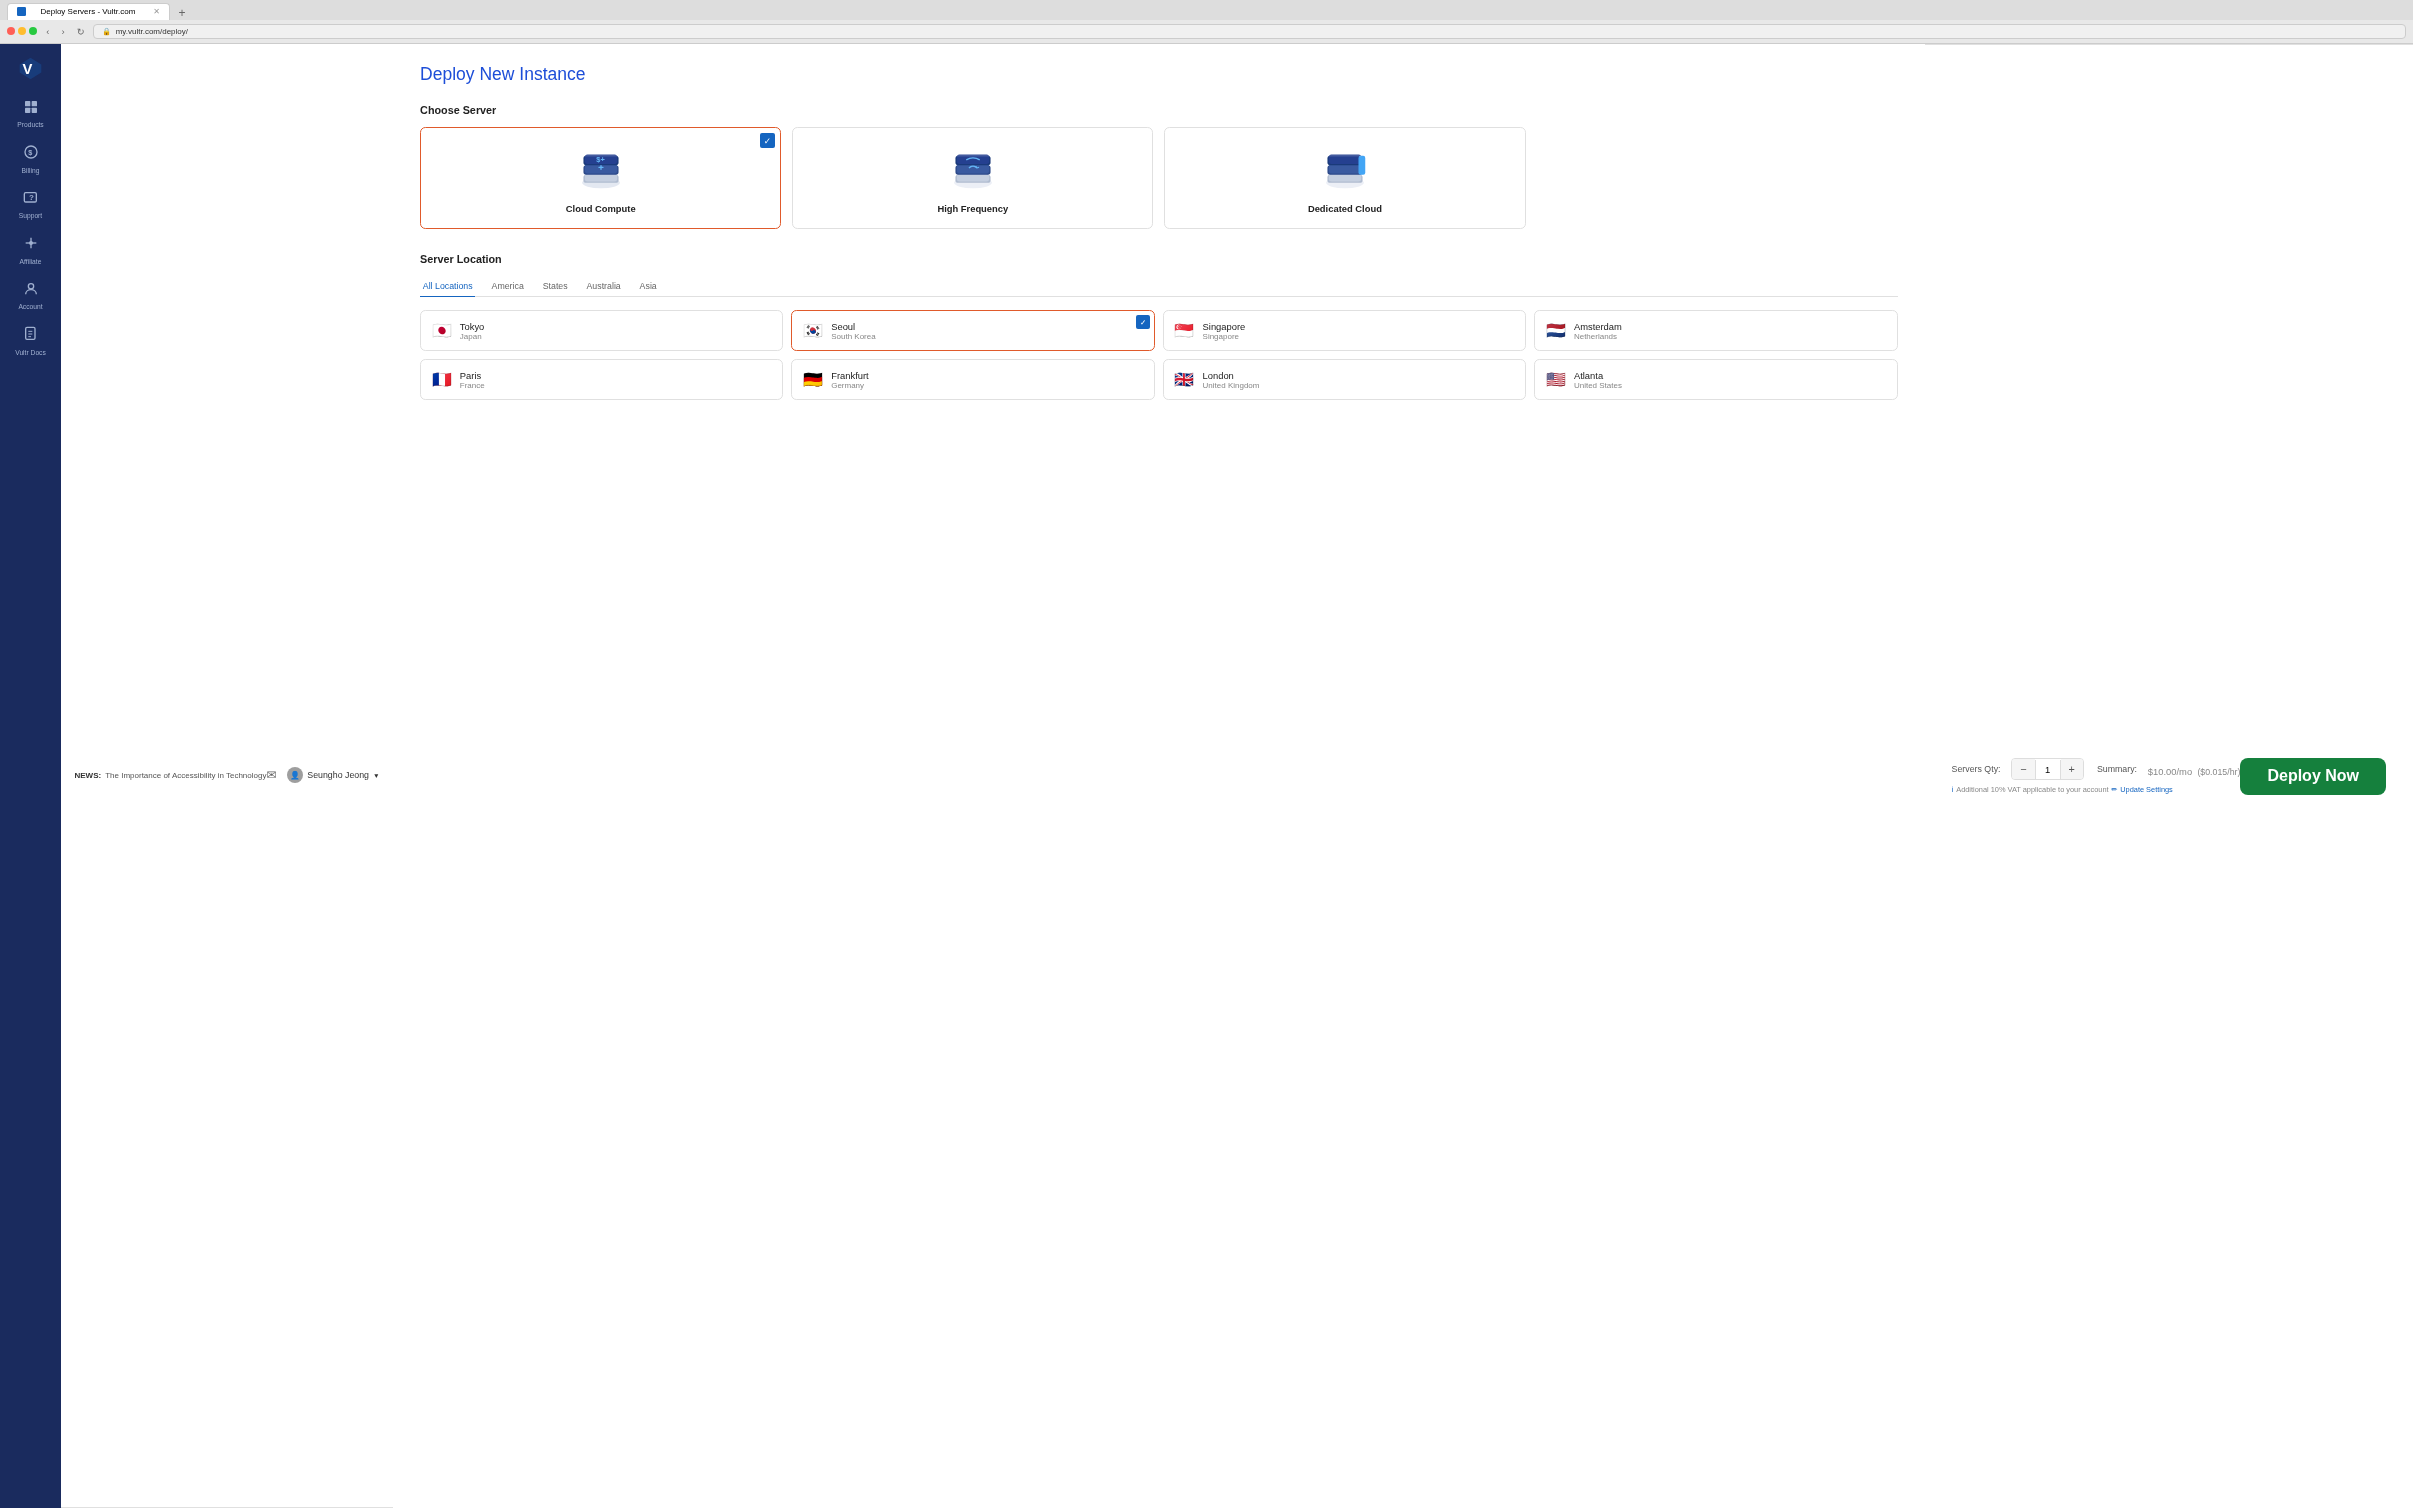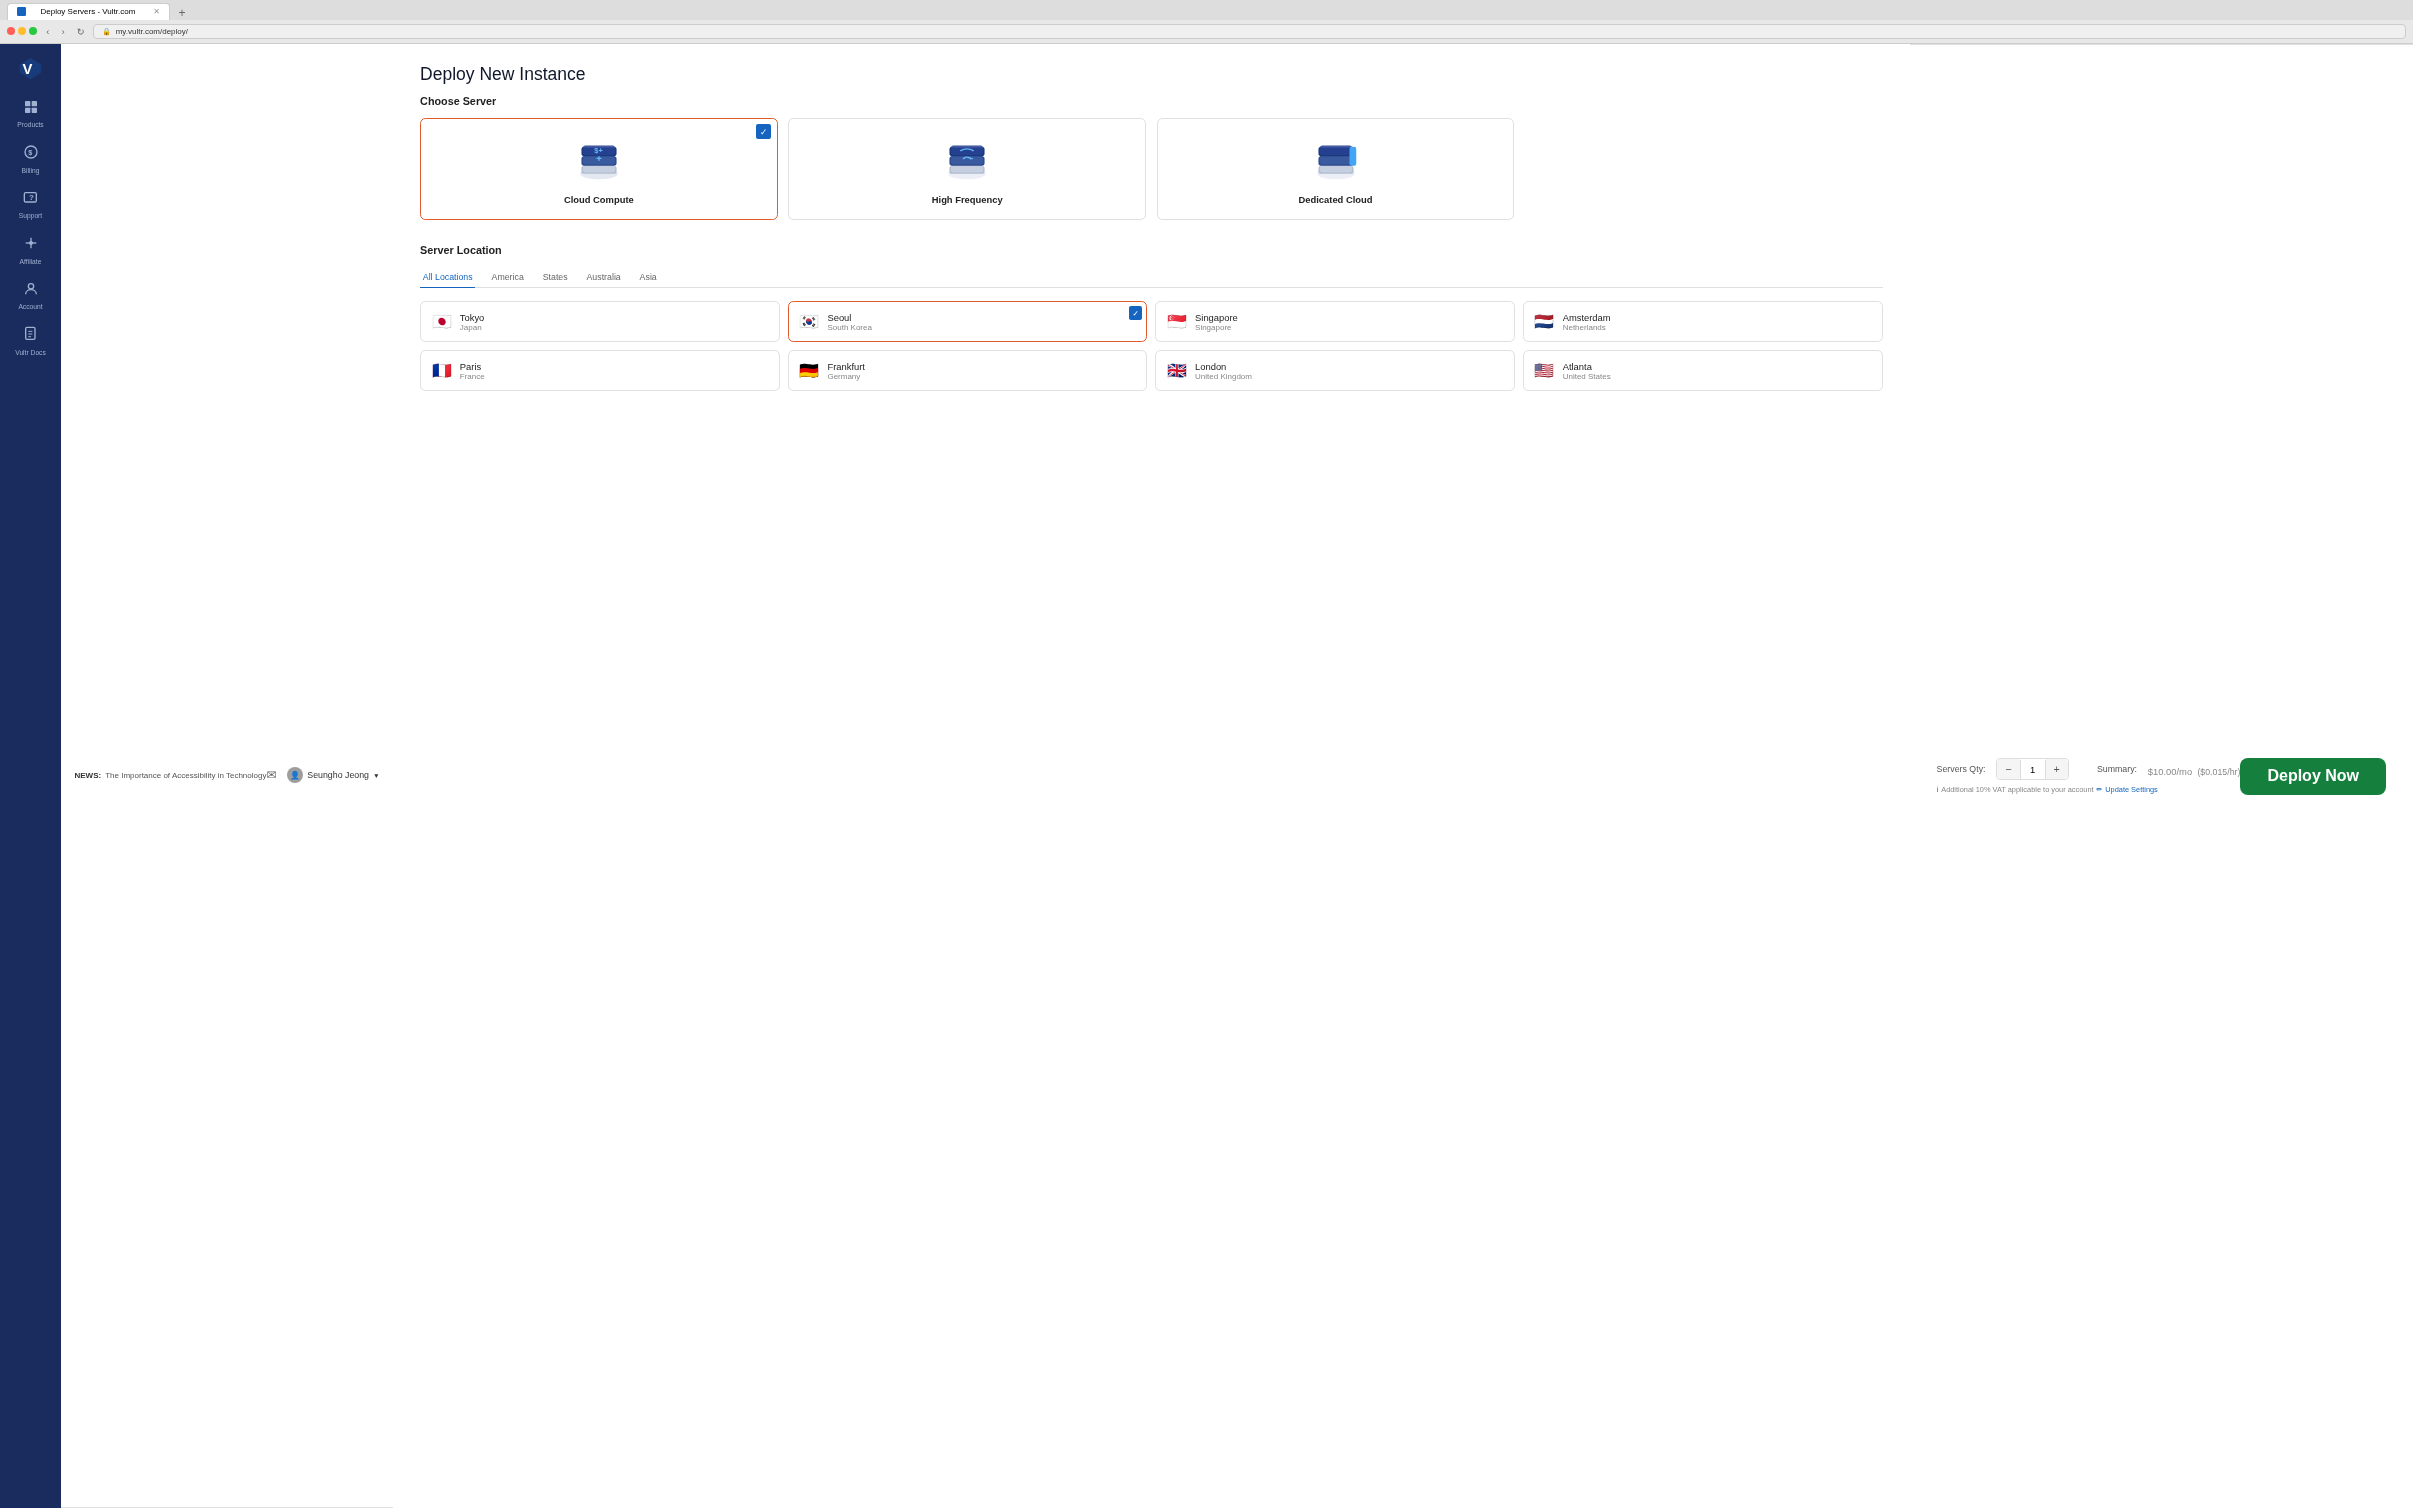--- a/index.html
+++ b/index.html
@@ -34,21 +34,21 @@
     .topbar { background: #fff; border-bottom: 0.7px solid #e0e0e0; padding: 5.4px 13.5px; display: flex; align-items: center; justify-content: space-between; }
     .topbar-news { display: flex; align-items: center; gap: 4px; font-size: 8px; }
     .news-label { font-weight: 700; color: #333; }
     .news-text { color: #555; }
     .topbar-right { display: flex; align-items: center; gap: 10.8px; }
     .topbar-user { display: flex; align-items: center; gap: 4px; font-size: 8.8px; font-weight: 500; color: #333; cursor: pointer; }
 
     
     .main-content { flex: 1; background: #fff; overflow-y: auto; padding: 20px 27px; }
 
-    .page-title { font-size: 17.5px; font-weight: 400; color: #0f172a; margin-bottom: 10px; }
+    .page-title { font-size: 17.5px; font-weight: 400; color: #1d4ed8; margin-bottom: 19px; }
     .section-title { font-size: 10.8px; font-weight: 600; color: #222; margin-bottom: 10.8px; }
 
     
     .server-types { display: grid; grid-template-columns: repeat(4, 1fr); gap: 10.8px; margin-bottom: 24px; }
     .server-card { border: 0.7px solid #e0e0e0; border-radius: 5.4px; padding: 13.5px; display: flex; flex-direction: column; align-items: center; cursor: pointer; background: #fff; position: relative; }
     .server-card.selected { border: 1.3px solid #e05a2b; }
     .server-card .check-mark { position: absolute; top: 5.4px; right: 5.4px; width: 15px; height: 15px; background: #1565c0; border-radius: 2px; display: flex; align-items: center; justify-content: center; }
     .server-card .check-mark::after { content: '✓'; color: #fff; font-size: 8.8px; }
     .server-card .card-icon { width: 54px; height: 54px; margin-bottom: 8px; }
     .server-card .card-label { font-size: 9.4px; font-weight: 600; color: #222; text-align: center; }
@@ -349,21 +349,21 @@
             </div>
           </div>
 
         </div>
       </div>
 
     </div>
 
     <div class="footer-bar">
       <div style="display:flex;flex-direction:column;gap:1.3px;">
-        <div style="display:flex;align-items:flex-start;gap:28px;">
+        <div style="display:flex;align-items:flex-start;gap:13px;">
           <div class="qty-section">
             <span class="qty-label">Servers Qty:</span>
             <div class="qty-control">
               <button class="qty-btn">−</button>
               <span class="qty-value">1</span>
               <button class="qty-btn">+</button>
             </div>
           </div>
           <div class="summary">
             <span class="summary-label">Summary:</span>

